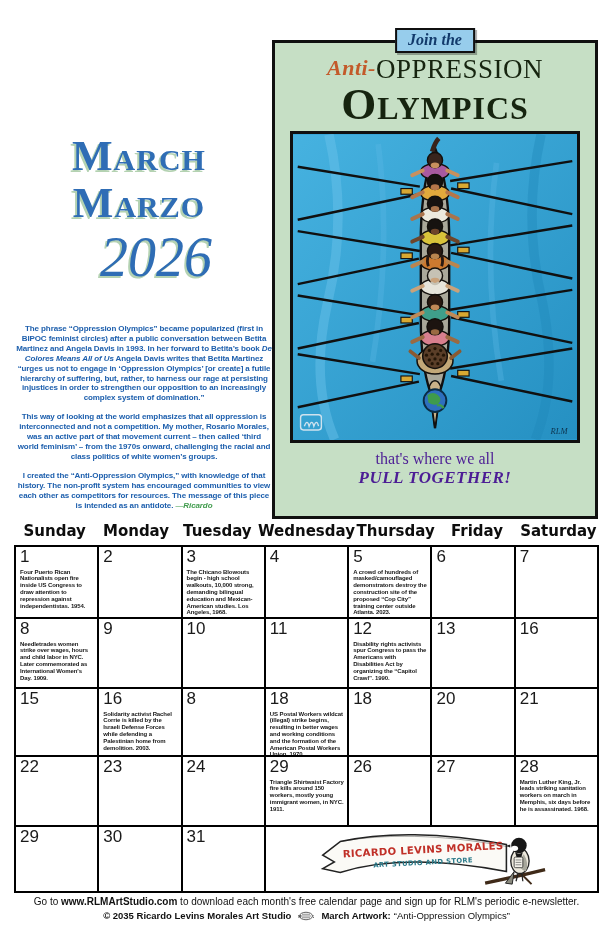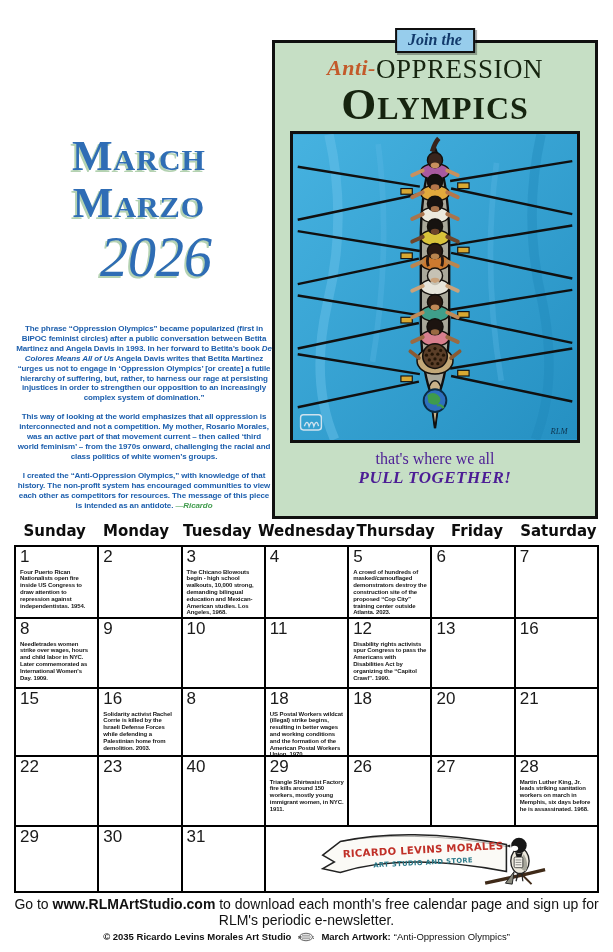--- a/index.html
+++ b/index.html
@@ -45,21 +45,21 @@
   .cal { position:absolute; left:14px; top:545px; width:585px; display:grid;
          grid-template-columns:repeat(7,1fr); grid-template-rows:72px 70px 68px 70px 66px;
          border:1px solid #000; background:#fff; }
   .cell { border:1px solid #000; padding:1px 3px 2px 4px; overflow:hidden; }
   .dnum { font-size:17px; line-height:1.1; color:#1a1a1a; }
   .evt  { font-size:6px; font-weight:bold; line-height:1.13; color:#161616; margin-top:2px; letter-spacing:-0.1px; }
   .logo-cell { grid-column:span 4; border:1px solid #000; display:flex; align-items:center; justify-content:center; }
 
   
   .footer { position:absolute; left:0; top:896px; width:613px; text-align:center; color:#111; }
-  .f1 { font-size:14px; }
+  .f1 { font-size:10px; }
   .f2 { font-size:9.5px; margin-top:3px; display:flex; justify-content:center; align-items:center; gap:7px; }
   .bold { font-weight:bold; }
   .art-label { font-weight:bold; margin-right:3px; }
 </style>
 </head>
 <body>
 
 <div class="page">
 
   <div class="title-block">
@@ -328,21 +328,21 @@
       </div>
     <div class="cell">
         <div class="dnum">22</div>
         <div class="evt"></div>
       </div>
     <div class="cell">
         <div class="dnum">23</div>
         <div class="evt"></div>
       </div>
     <div class="cell">
-        <div class="dnum">40</div>
+        <div class="dnum">24</div>
         <div class="evt"></div>
       </div>
     <div class="cell">
         <div class="dnum">29</div>
         <div class="evt">Triangle Shirtwaist Factory fire kills around 150 workers, mostly young immigrant women, in NYC. 1911.</div>
       </div>
     <div class="cell">
         <div class="dnum">26</div>
         <div class="evt"></div>
       </div>

